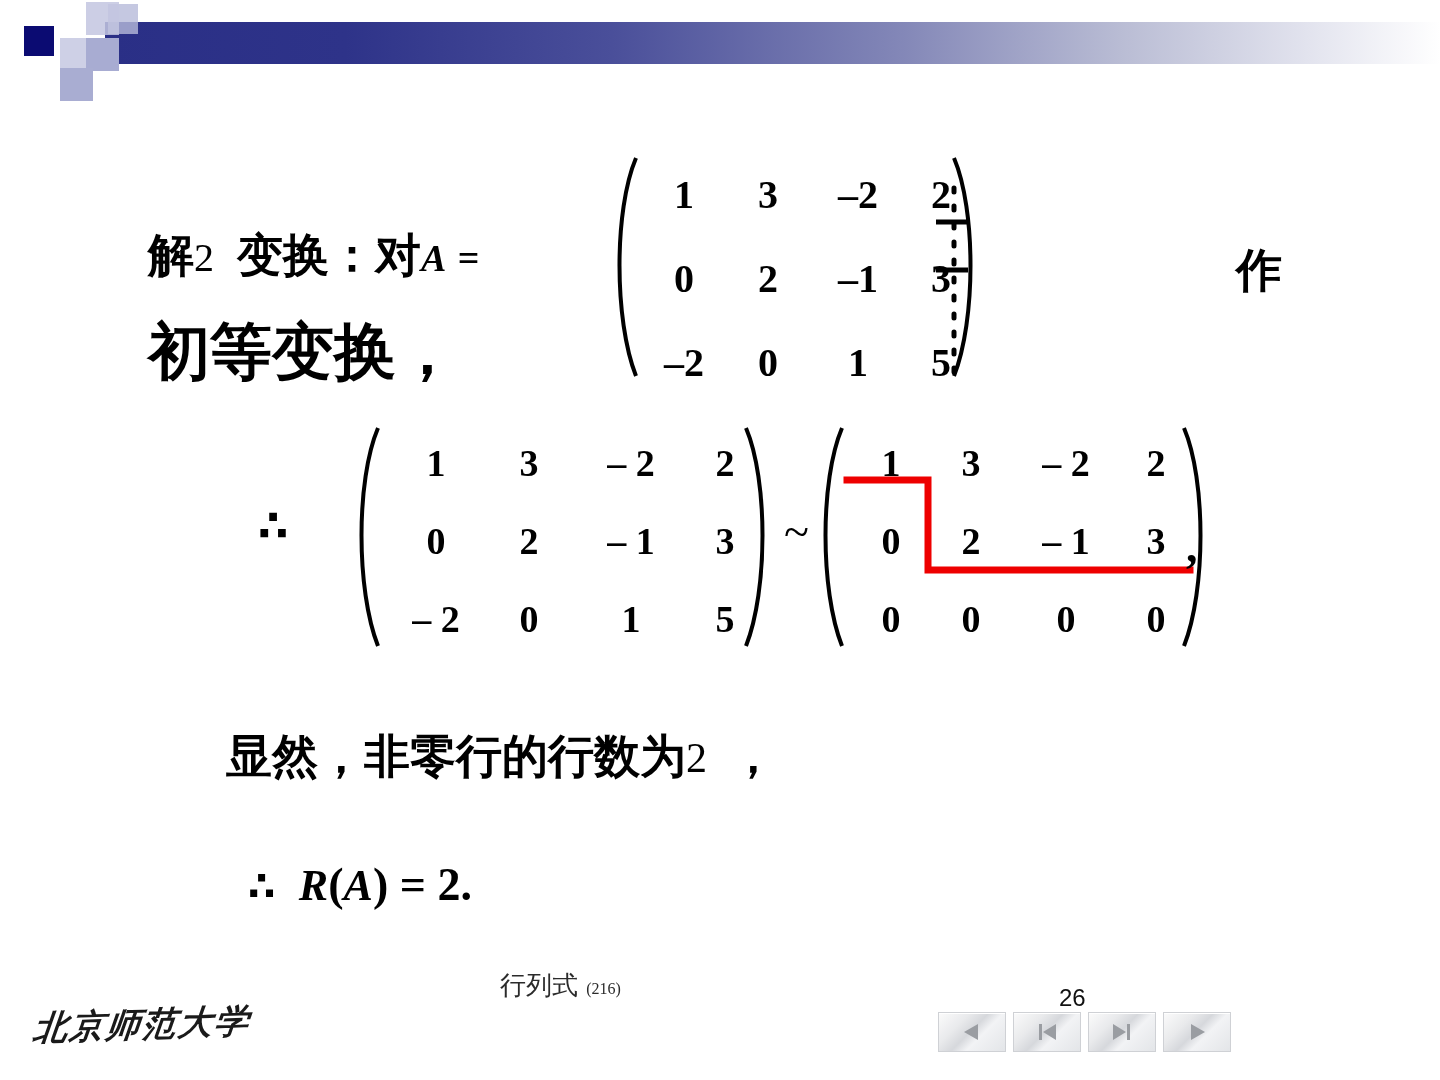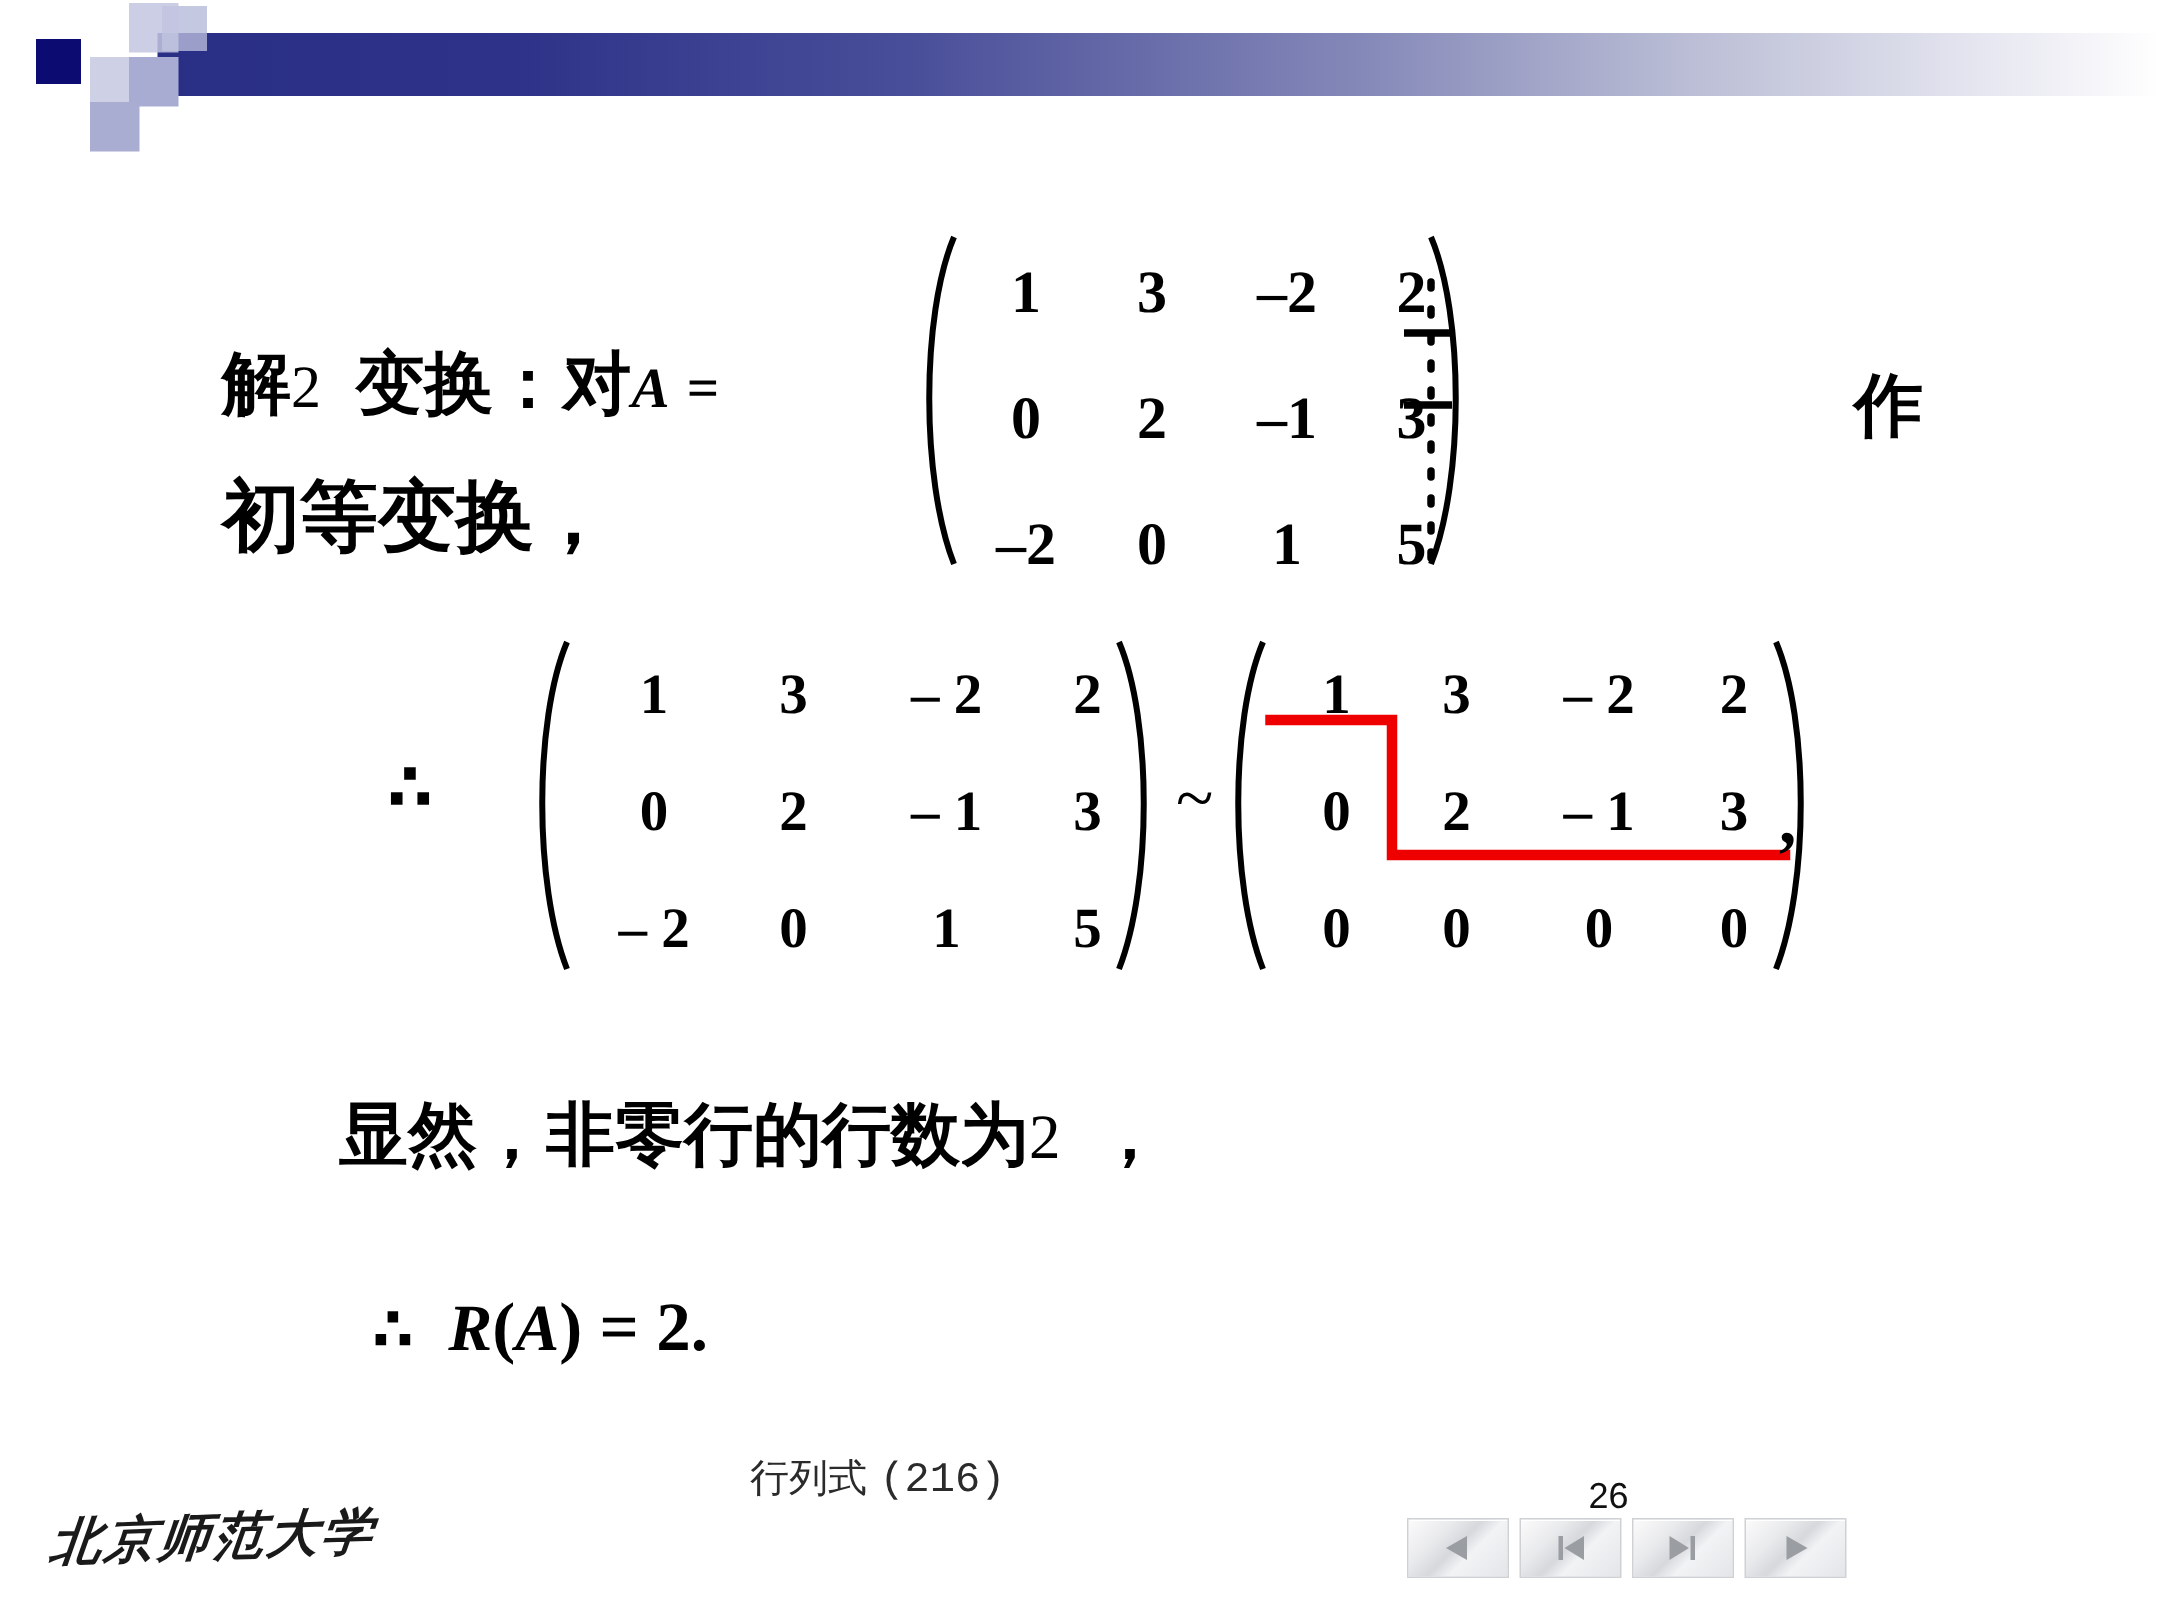--- a/index.html
+++ b/index.html
@@ -29,21 +29,21 @@
   .cn{font-family:"DejaVu Sans", sans-serif;font-weight:bold;}
   .mi{font-family:"Liberation Serif", serif;font-style:italic;font-weight:bold;}
 
   
   #line1{position:absolute;left:148px;top:232px;font-size:46px;line-height:1.0;white-space:nowrap;}
   #line1 .cn{font-size:46px;}
   #line1 .num2{font-family:"Liberation Serif",serif;font-weight:normal;font-size:40px;}
   #line1 .varA{font-size:38px;}
   #line1 .eq{font-size:38px;font-weight:bold;}
 
-  #line2{position:absolute;left:148px;top:310px;font-size:52px;white-space:nowrap;}
+  #line2{position:absolute;left:148px;top:310px;font-size:62px;white-space:nowrap;}
   #zuo{position:absolute;left:1236px;top:240px;font-size:46px;}
 
   
   #matrix1{position:absolute;left:606px;top:140px;width:380px;height:250px;}
   .mgrid{position:absolute;display:grid;}
 
   #m1grid{left:36px;top:12px;grid-template-columns:84px 84px 96px 70px;grid-template-rows:84px 84px 84px;}
   #m1grid span{display:flex;align-items:center;justify-content:center;font-size:40px;font-weight:bold;font-family:"Liberation Serif",serif;}
 
   
@@ -68,21 +68,21 @@
 
   
   #line4{position:absolute;left:248px;top:858px;font-size:46px;white-space:nowrap;}
   #line4 .th{font-family:"DejaVu Sans",sans-serif;font-weight:bold;font-size:40px;}
   #line4 .rv{font-family:"Liberation Serif",serif;font-style:italic;font-weight:bold;font-size:44px;}
   #line4 .pp{font-family:"Liberation Serif",serif;font-weight:bold;font-size:46px;}
 
   
   #logo{position:absolute;left:34px;top:1002px;font-family:"DejaVu Serif",serif;font-size:34px;font-weight:bold;font-style:italic;color:#1a1a1a;letter-spacing:2px;transform:skewX(-8deg) rotate(-2deg);}
   #footer-center{position:absolute;left:500px;top:968px;font-family:"DejaVu Sans",sans-serif;font-size:26px;color:#2b2b2b;}
-  #footer-center .pg{font-family:Liberation Mono, monospace;font-size:28px;}
+  #footer-center .pg{font-family:Liberation Serif, serif;font-size:16px;}
   #page-number{position:absolute;left:1059px;top:984px;font-family:"Liberation Sans",sans-serif;font-size:24px;color:#111;}
 
   #navbar{position:absolute;left:938px;top:1012px;display:flex;gap:7px;}
   .navbtn{
     width:66px;height:38px;
     background:linear-gradient(135deg,#fbfbfb 0%,#e9eaec 30%,#d6d8dc 48%,#f2f3f5 62%,#e3e5e8 100%);
     border:1px solid #cfd1d5;
     display:flex;align-items:center;justify-content:center;
     box-shadow:inset 0 1px 0 #ffffff;
   }

